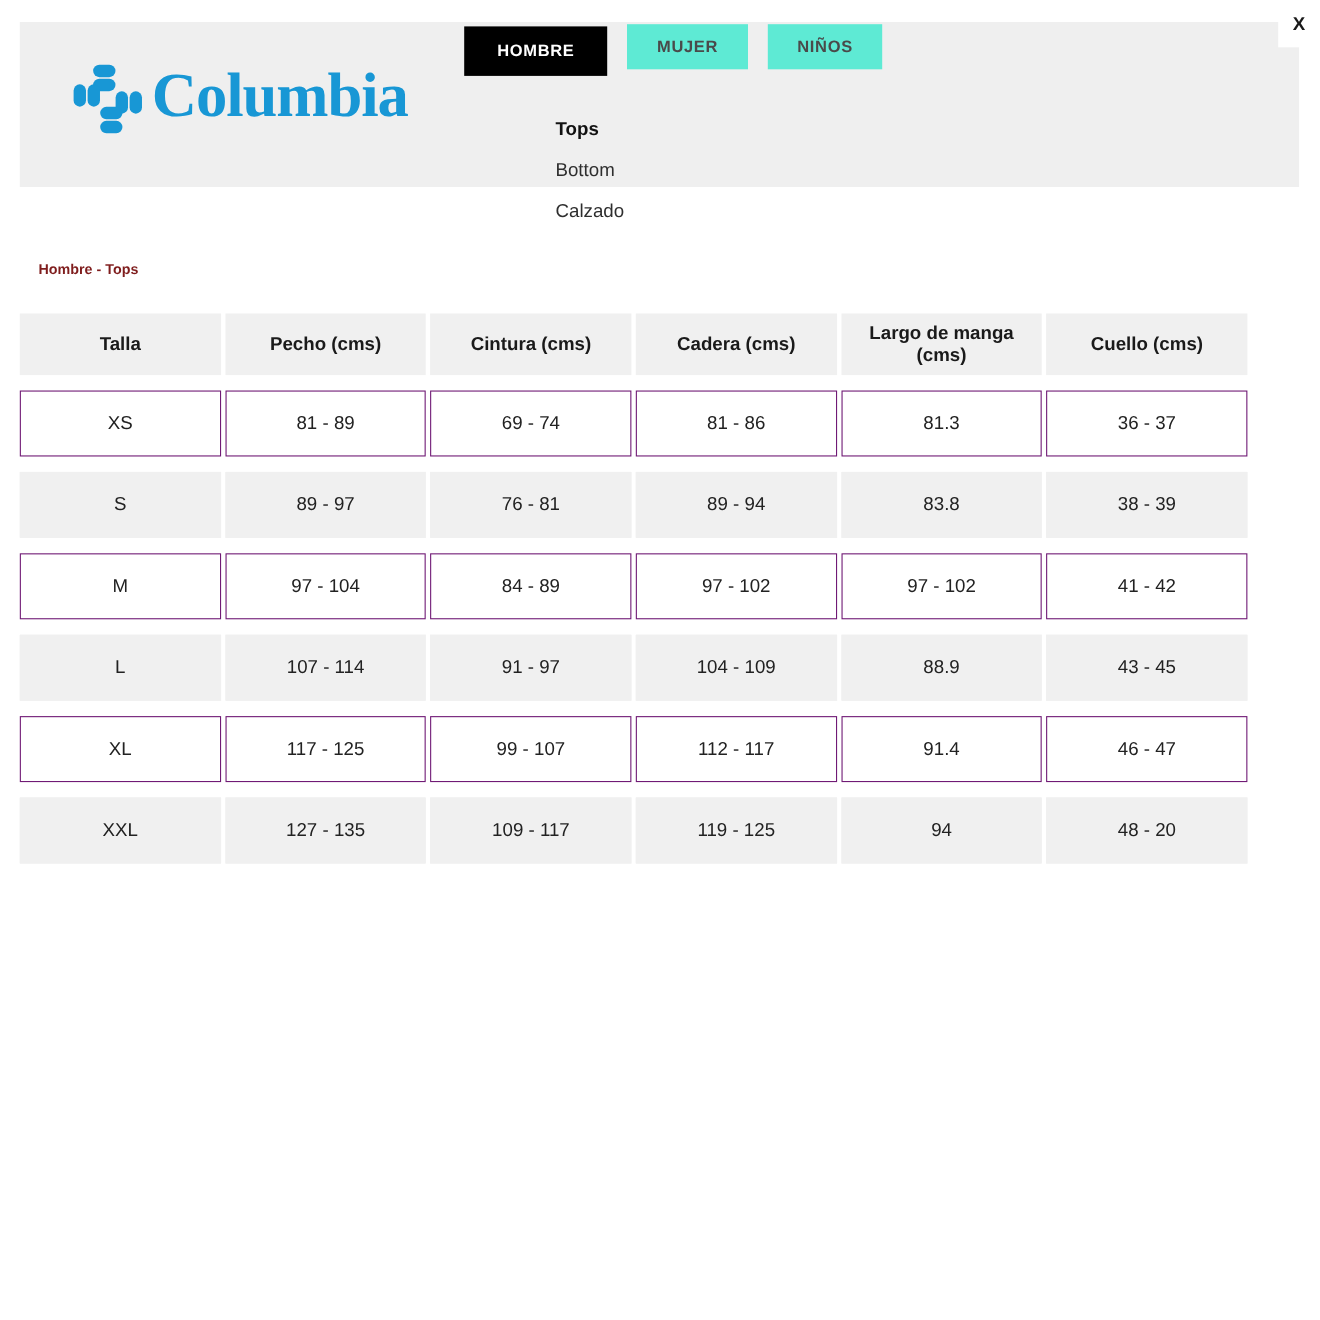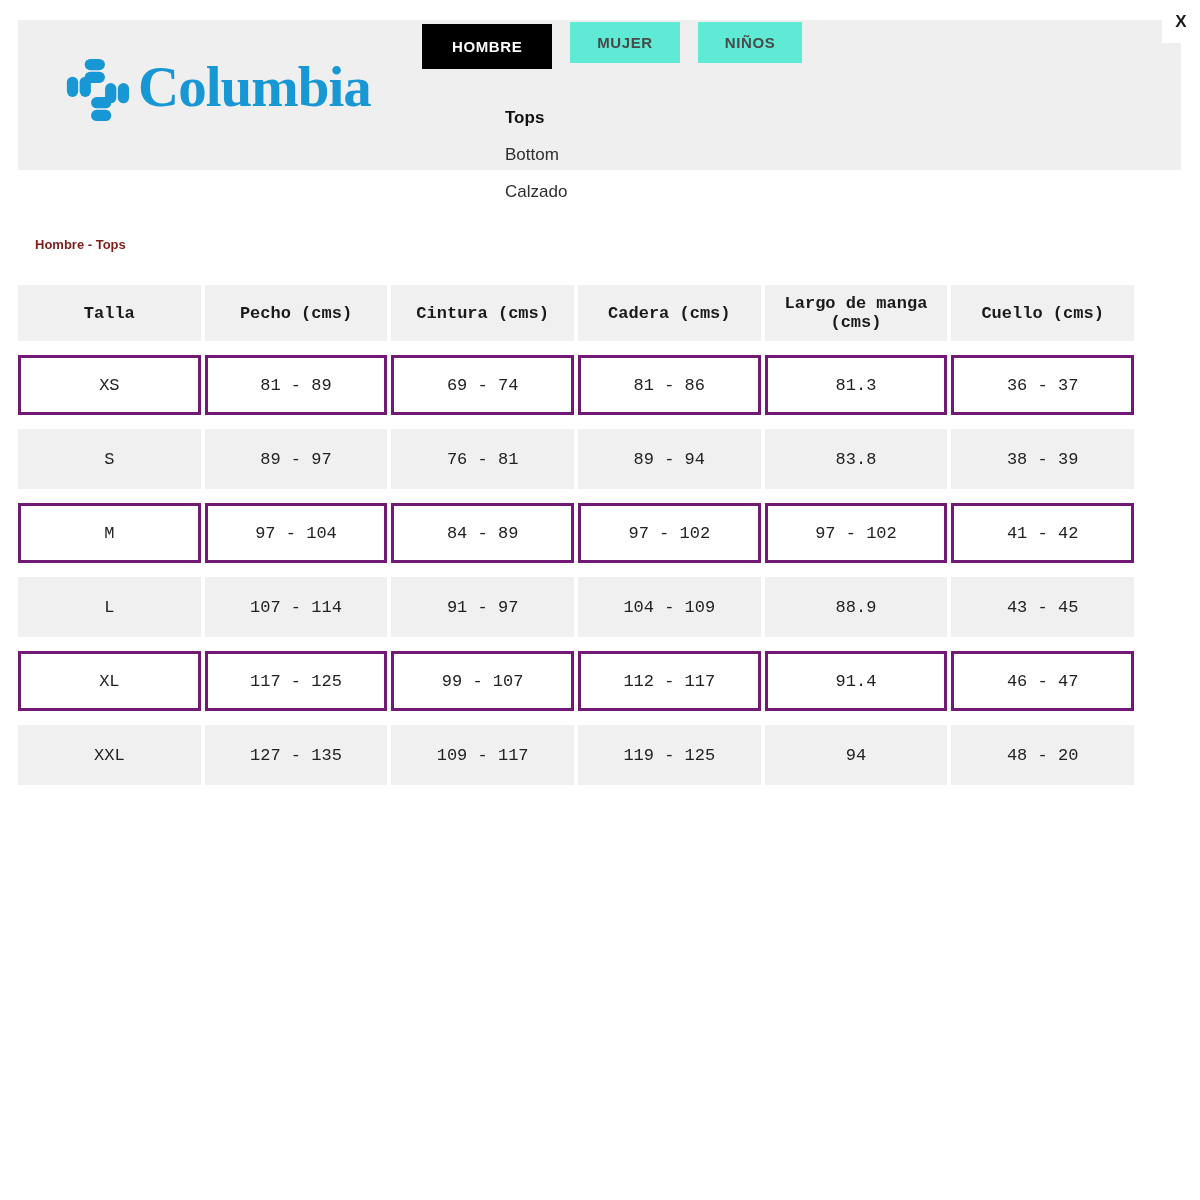--- a/index.html
+++ b/index.html
@@ -70,32 +70,32 @@
     position: absolute; left: 20px; top: 222px;
     margin: 15px; font-size: 13px; font-weight: 700; color: #7f1d1d;
   }
 
   
   .size-table-wrap {
     position: absolute; left: 14px; top: 271px; width: 1124px;
   }
   table.size-table {
     width: 100%; table-layout: fixed;
-    border-collapse: separate; border-spacing: 4px 14px; font-family: Liberation Mono, monospace;
+    border-collapse: separate; border-spacing: 4px 14px;
   }
   .size-table th {
     background: #f0f0f0; height: 56px;
     font-size: 17px; font-weight: 700; color: #1a1a1a;
     text-align: center; padding: 0 4px;
   }
   .size-table td {
     height: 60px; font-size: 17px; color: #222222;
     text-align: center; padding: 0 4px;
   }
-  tr.row-white td { background: #ffffff; border: 3px solid #701a75; }
+  tr.row-white td { background: #ffffff; border: 1px solid #701a75; }
   tr.row-gray  td { background: #f0f0f0; border: 1px solid #f0f0f0; }
 </style>
 </head>
 <body>
 
 <div class="close-btn">
   <span>X</span>
 </div>
 
 <header class="banner">

